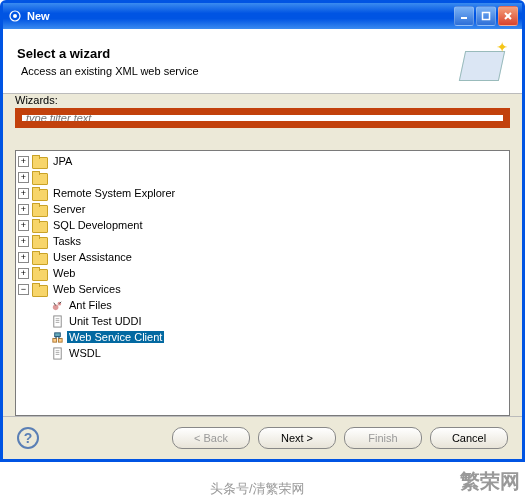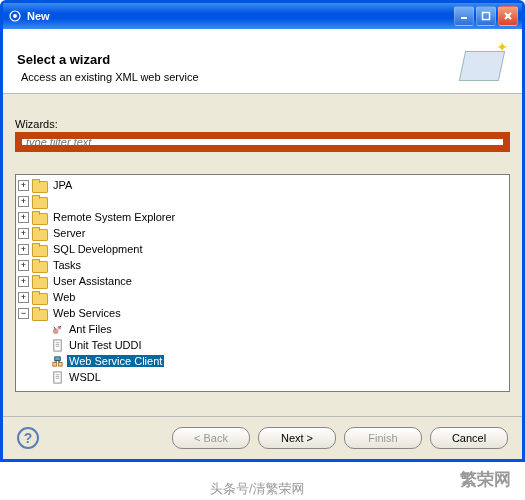--- a/index.html
+++ b/index.html
@@ -5,28 +5,28 @@
 * { box-sizing: border-box; margin: 0; padding: 0; font-family: Tahoma, "Microsoft YaHei", sans-serif; font-size: 11px; }
 body { background: #fff; width: 525px; height: 500px; overflow: hidden; }
 .window { border: 3px solid #0054e3; border-radius: 6px 6px 0 0; height: 462px; background: #ece9d8; display: flex; flex-direction: column; }
 .titlebar { background: linear-gradient(#3a8bf0,#0054e3 40%,#0054e3 60%,#3a8bf0); height: 26px; display: flex; align-items: center; padding: 8px 4px; color: #fff; font-weight: bold; }
 .titlebar .ticon { width: 16px; height: 16px; margin-right: 4px; display: flex; align-items: center; justify-content: center; }
 .titlebar .ttxt { flex: 1; }
 .winbtns { display: flex; gap: 2px; }
 .winbtn { width: 20px; height: 20px; border-radius: 3px; display: flex; align-items: center; justify-content: center; color: #fff; font-weight: bold; border: 1px solid #fff3; }
 .winbtn.min, .winbtn.max { background: linear-gradient(#7bb2f5,#2d6fd8); }
 .winbtn.close { background: linear-gradient(#f5a07b,#d8432d); }
-.banner { background: #fff; padding: 10px 14px; display: flex; align-items: flex-end; border-bottom: 1px solid #bbb; }
+.banner { background: #fff; padding: 10px 14px; display: flex; align-items: center; border-bottom: 1px solid #bbb; }
 .banner-left { flex: 1; }
 .banner-title { font-size: 13px; font-weight: bold; margin-bottom: 4px; }
 .banner-sub { font-size: 11px; margin-left: 4px; }
 .banner-img { width: 60px; height: 44px; position: relative; }
 .banner-img .paper { position: absolute; right: 6px; bottom: 2px; width: 40px; height: 30px; background: #dbe6f4; border: 1px solid #9bb; transform: skewX(-12deg); }
 .banner-img .star { position: absolute; right: 0; top: 0; color: #f5c518; font-size: 14px; }
-.content { padding: 24px 12px; flex: 1; display: flex; flex-direction: column; }
+.content { padding: 0 12px; flex: 1; display: flex; flex-direction: column; }
 .wiz-lbl { margin-bottom: 2px; }
 .filter { width: 100%; border: 7px solid #c2410c; padding: 2px 4px; color: #999; font-style: italic; margin-bottom: 22px; height: 20px; }
 .tree-wrap { flex: 1; border: 1px solid #7a7a7a; background: #fff; overflow: auto; padding: 2px; }
 .tree-row { display: flex; align-items: center; height: 16px; white-space: nowrap; cursor: default; }
 .exp { width: 11px; height: 11px; border: 1px solid #888; font-size: 9px; line-height: 9px; text-align: center; margin-right: 3px; background: #fff; color: #000; }
 .exp.blank { border: none; background: transparent; }
 .indent { width: 18px; display: inline-block; }
 .folder { width: 16px; height: 13px; margin-right: 3px; position: relative; }
 .folder::before { content: ""; position: absolute; left: 0; top: 2px; width: 14px; height: 10px; background: #f7d56a; border: 1px solid #c9a227; border-radius: 1px; }
 .folder::after { content: ""; position: absolute; left: 0; top: 0; width: 6px; height: 3px; background: #f7d56a; border: 1px solid #c9a227; border-bottom: none; border-radius: 1px 1px 0 0; }
@@ -34,21 +34,21 @@
 .leaf-icon svg { width: 13px; height: 13px; }
 .row-label { padding: 0 2px; }
 .row-label.sel { background: #0369a1; color: #fff; }
 .footer { border-top: 1px solid #bbb; padding: 10px 14px; display: flex; align-items: center; gap: 8px; }
 .footer .spacer { flex: 1; }
 .help { width: 22px; height: 22px; border: 2px solid #5a7fb5; border-radius: 50%; color: #5a7fb5; display: flex; align-items: center; justify-content: center; font-weight: bold; font-size: 14px; }
 .btn { min-width: 78px; height: 22px; background: linear-gradient(#fff,#e8e4d8); border: 1px solid #888; border-radius: 10px; display: flex; align-items: center; justify-content: center; gap: 3px; }
 .btn.disabled { color: #999; }
 .watermark { position: absolute; color: #999; font-size: 13px; pointer-events: none; }
 .wm1 { left: 210px; top: 480px; }
-.wm2 { left: 460px; top: 468px; font-size: 17px; font-weight: bold; }
+.wm2 { left: 460px; top: 468px; font-size: 20px; font-weight: bold; }
 </style>
 </head>
 <body>
 
 <div class="window">
   <div class="titlebar">
     <span class="ticon">
       <svg viewBox="0 0 16 16">
           <circle cx="8" cy="8" r="5" fill="none" stroke="#fff" stroke-width="1.2"></circle>
           <circle cx="8" cy="8" r="2" fill="#fff"></circle>

